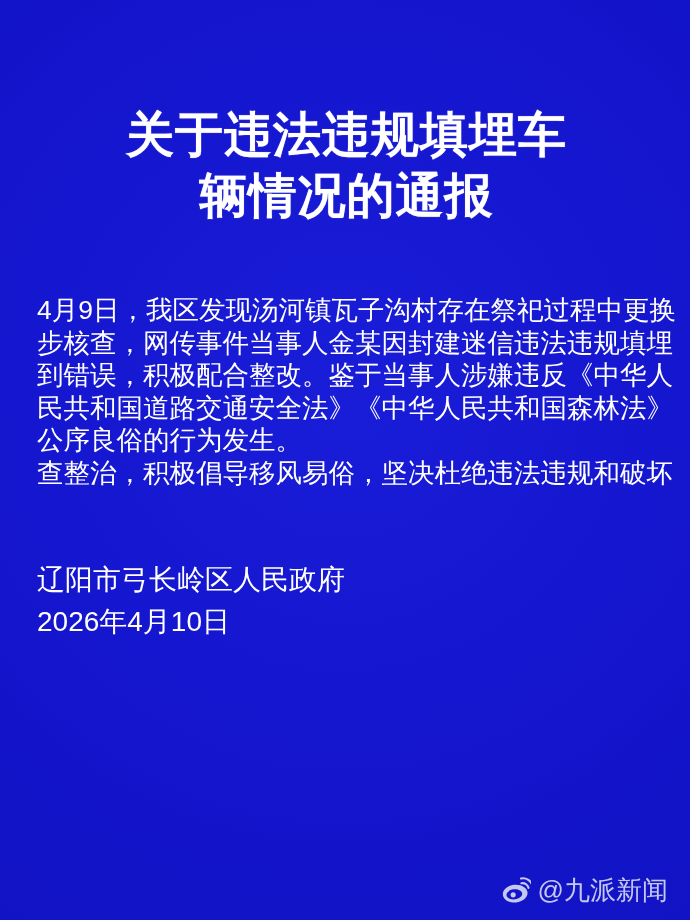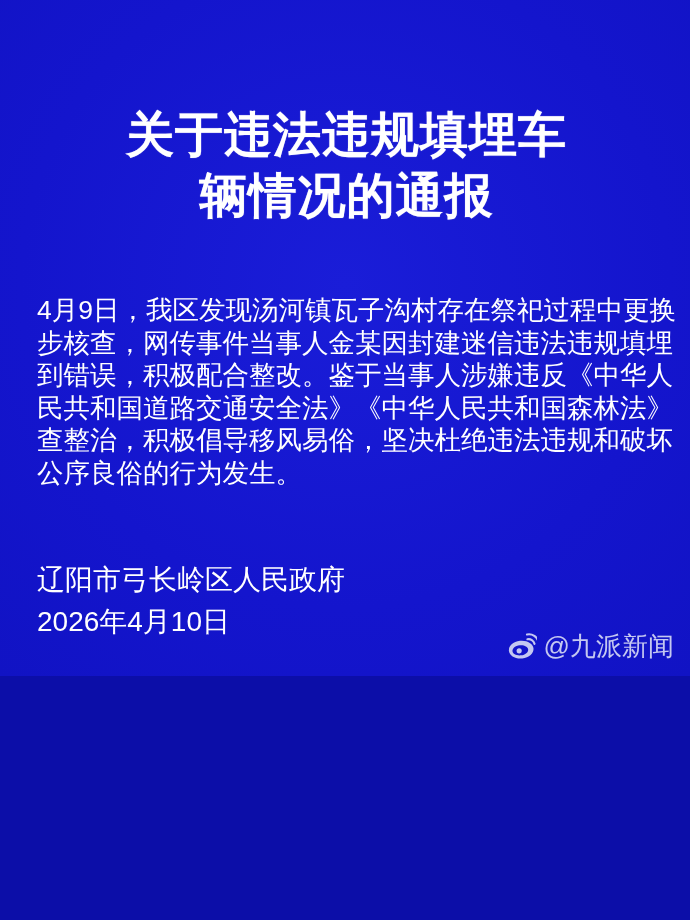--- a/index.html
+++ b/index.html
@@ -3,21 +3,21 @@
 <meta charset="utf-8">
 <style>
   html, body { margin: 0; padding: 0; }
   body {
     font-family: "Liberation Sans", "DejaVu Sans", sans-serif;
     background: #0c0ea8;
   }
   .poster {
     position: relative;
     width: 690px;
-    height: 676px;
+    height: 920px;
     margin: 0 auto;
     background: radial-gradient(circle at 50% 42%, #1a1dd8 0%, #1415cd 62%, #1113c4 100%);
     color: #ffffff;
     overflow: hidden;
     -webkit-font-smoothing: antialiased;
   }
   .content {
     padding: 104px 34px 0 37px;
   }
   .title {
@@ -47,21 +47,21 @@
   .signature-block {
     margin-top: 70px;
     text-align: left;
     font-size: 28px;
     line-height: 42px;
     font-weight: 500;
     padding-right: 2px;
   }
   .watermark {
     position: absolute;
-    right: 16px;
+    right: 22px;
     bottom: 12px;
     display: flex;
     align-items: center;
     gap: 7px;
     color: rgba(228,232,248,0.85);
     font-size: 26px;
     font-weight: 500;
   }
   .watermark svg { display: block; }
 </style>
@@ -77,22 +77,22 @@
     </div>
 
     <div class="body-text">
       <div class="paragraph">
         <div class="body-line">4月9日，我区发现汤河镇瓦子沟村存在祭祀过程中更换</div>
         <div class="body-line">步核查，网传事件当事人金某因封建迷信违法违规填埋</div>
         <div class="body-line">到错误，积极配合整改。鉴于当事人涉嫌违反《中华人</div>
         <div class="body-line">民共和国道路交通安全法》《中华人民共和国森林法》</div>
       </div>
       <div class="paragraph">
+        <div class="body-line short">公序良俗的行为发生。</div>
         <div class="body-line">查整治，积极倡导移风易俗，坚决杜绝违法违规和破坏</div>
-        <div class="body-line short">公序良俗的行为发生。</div>
       </div>
     </div>
 
     <div class="signature-block">
       <div>辽阳市弓长岭区人民政府</div>
       <div>2026年4月10日</div>
     </div>
 
   </div>
 

